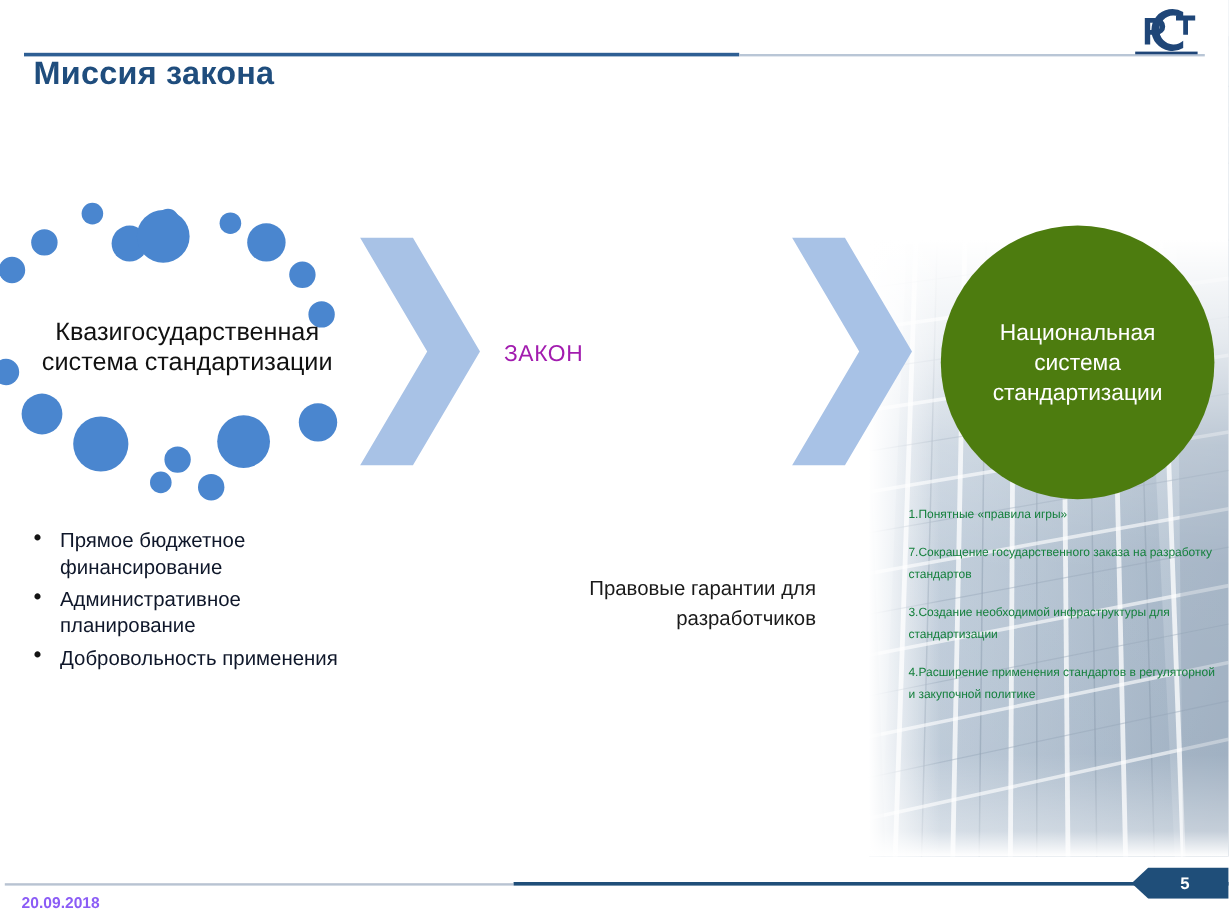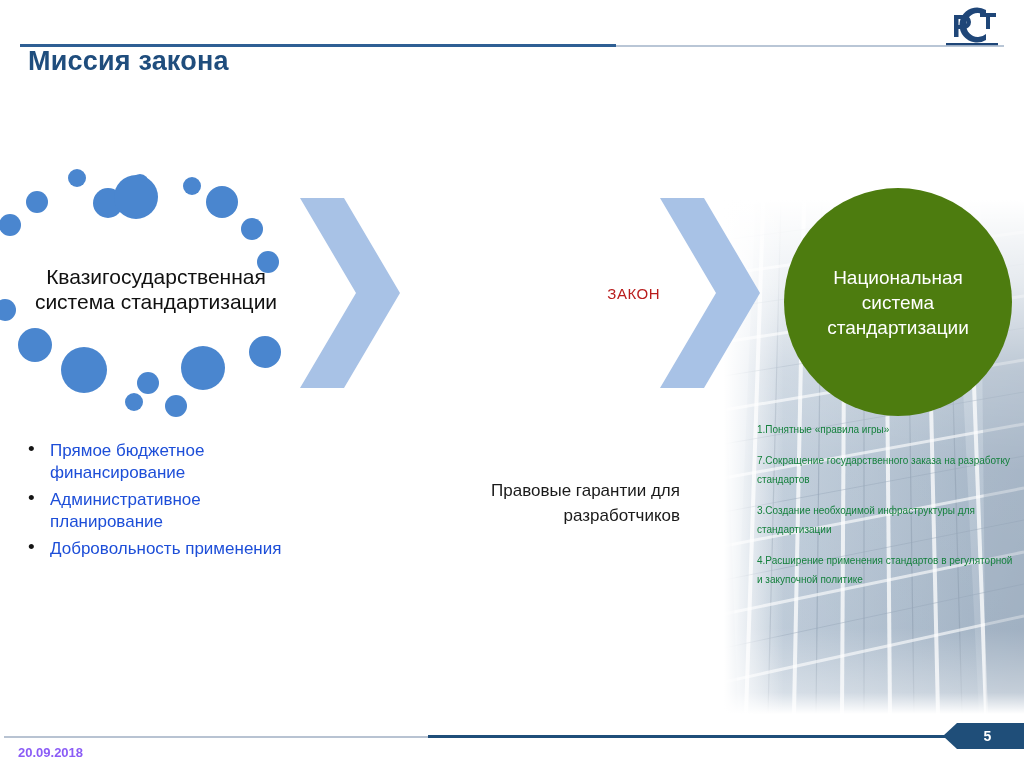--- a/index.html
+++ b/index.html
@@ -135,24 +135,24 @@
   .chevron {
     position: absolute;
   }
 
   
   .zakon-label {
     position: absolute;
     left: 420px;
     top: 285px;
     width: 240px;
-    text-align: right;
-    font-size: 15px;
+    text-align: left;
+    font-size: 19px;
     font-weight: normal;
-    color: #b91c1c;
+    color: #a21caf;
     letter-spacing: 0.5px;
   }
   .center-sub {
     position: absolute;
     left: 390px;
     top: 478px;
     width: 290px;
     text-align: right;
     font-size: 17px;
     line-height: 25px;
@@ -167,21 +167,21 @@
     width: 290px;
     margin: 0;
     padding: 0;
     list-style: none;
   }
   .bullet-list li {
     position: relative;
     padding-left: 30px;
     font-size: 17px;
     line-height: 22px;
-    color: #1d4ed8;
+    color: #0f172a;
     margin-bottom: 5px;
   }
   .bullet-list li:before {
     content: "\2022";
     position: absolute;
     left: 8px;
     top: -2px;
     font-size: 19px;
     color: #141414;
   }

